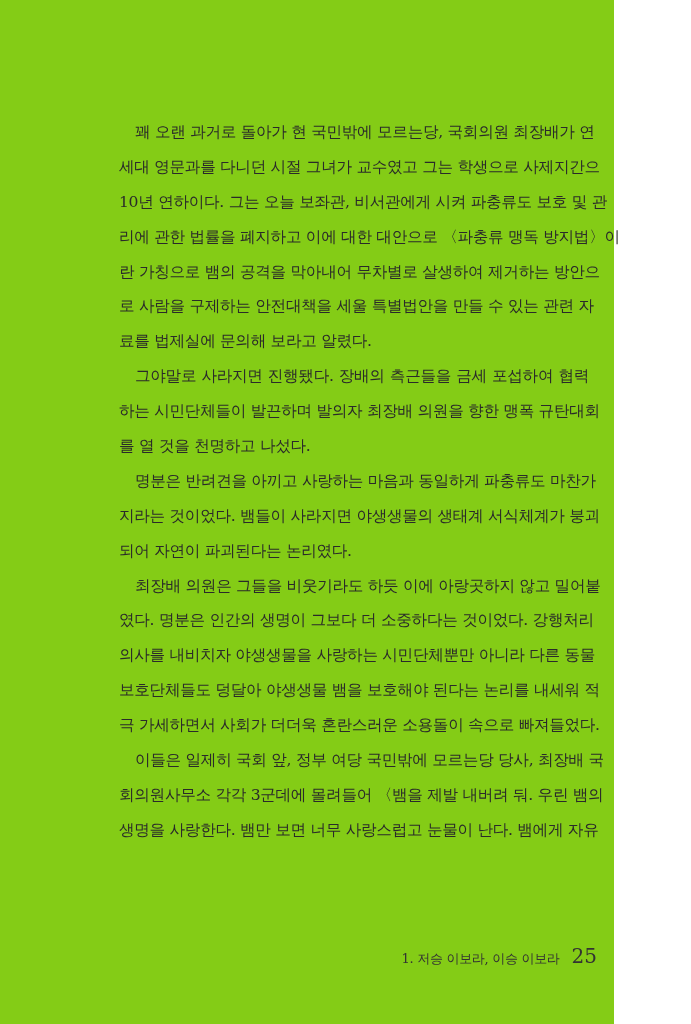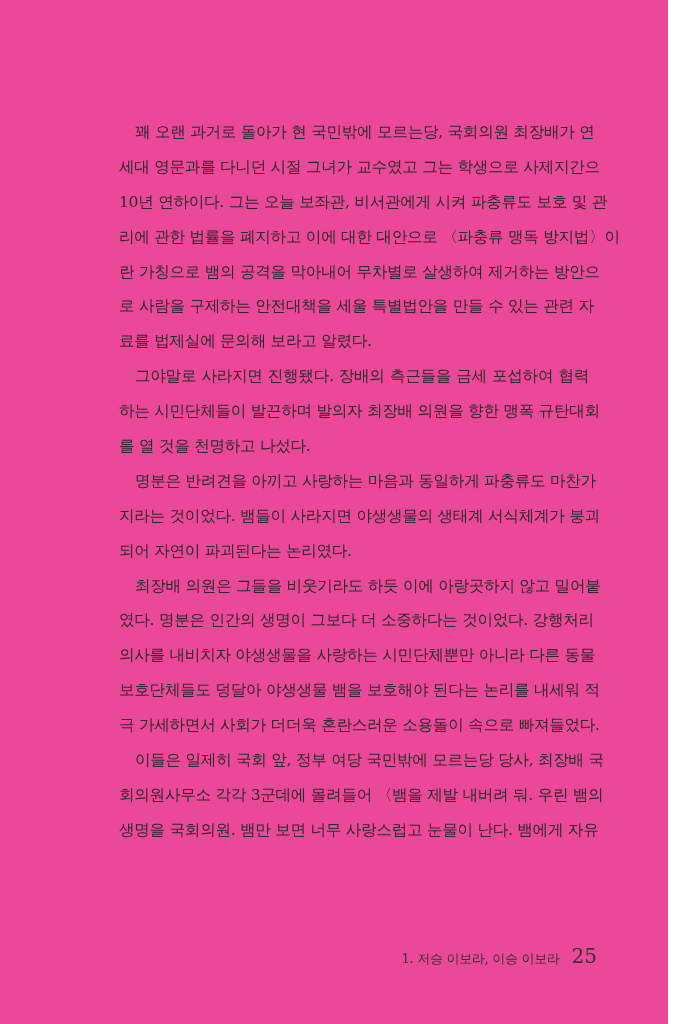--- a/index.html
+++ b/index.html
@@ -9,23 +9,23 @@
     }
     body {
       width: 691px;
       height: 1024px;
       position: relative;
       overflow: hidden;
     }
     .page {
       position: absolute;
       left: 0; top: 0;
-      width: 668px;
+      width: 614px;
       height: 1024px;
-      background: #ec4899;
+      background: #84cc16;
     }
     .text-block {
       position: absolute;
       left: 119px;
       top: 115px;
       width: 470px;
       color: #2a2a2a;
       font-family: "DejaVu Serif", "Liberation Serif", serif;
     }
     .line {
@@ -80,19 +80,19 @@
       <div class="line indent">명분은 반려견을 아끼고 사랑하는 마음과 동일하게 파충류도 마찬가</div>
       <div class="line">지라는 것이었다. 뱀들이 사라지면 야생생물의 생태계 서식체계가 붕괴</div>
       <div class="line last">되어 자연이 파괴된다는 논리였다.</div>
       <div class="line indent">최장배 의원은 그들을 비웃기라도 하듯 이에 아랑곳하지 않고 밀어붙</div>
       <div class="line">였다. 명분은 인간의 생명이 그보다 더 소중하다는 것이었다. 강행처리</div>
       <div class="line">의사를 내비치자 야생생물을 사랑하는 시민단체뿐만 아니라 다른 동물</div>
       <div class="line">보호단체들도 덩달아 야생생물 뱀을 보호해야 된다는 논리를 내세워 적</div>
       <div class="line">극 가세하면서 사회가 더더욱 혼란스러운 소용돌이 속으로 빠져들었다.</div>
       <div class="line indent">이들은 일제히 국회 앞, 정부 여당 국민밖에 모르는당 당사, 최장배 국</div>
       <div class="line">회의원사무소 각각 3군데에 몰려들어 〈뱀을 제발 내버려 둬. 우린 뱀의</div>
-      <div class="line">생명을 국회의원. 뱀만 보면 너무 사랑스럽고 눈물이 난다. 뱀에게 자유</div>
+      <div class="line">생명을 사랑한다. 뱀만 보면 너무 사랑스럽고 눈물이 난다. 뱀에게 자유</div>
     </div>
 
   <div class="footer">
     <span class="chapter">1. 저승 이보라, 이승 이보라</span><span class="page-num">25</span>
   </div>
 </div>
 
 </body></html>

